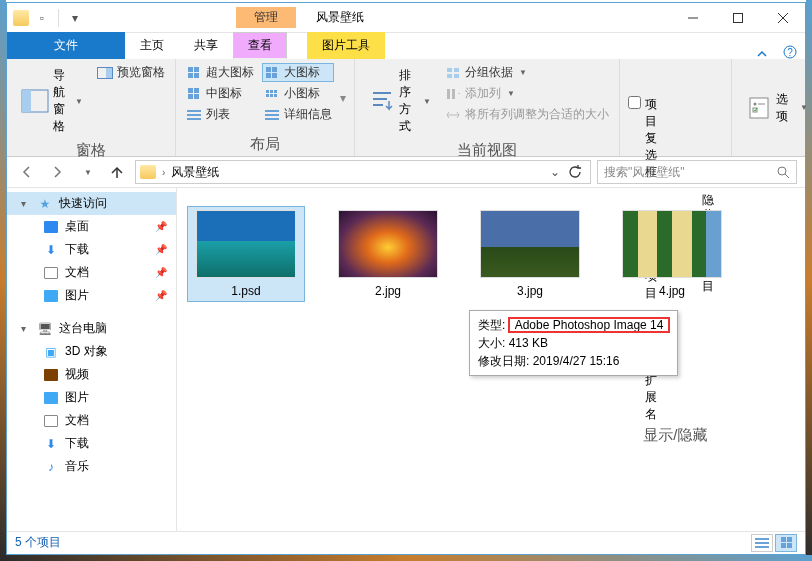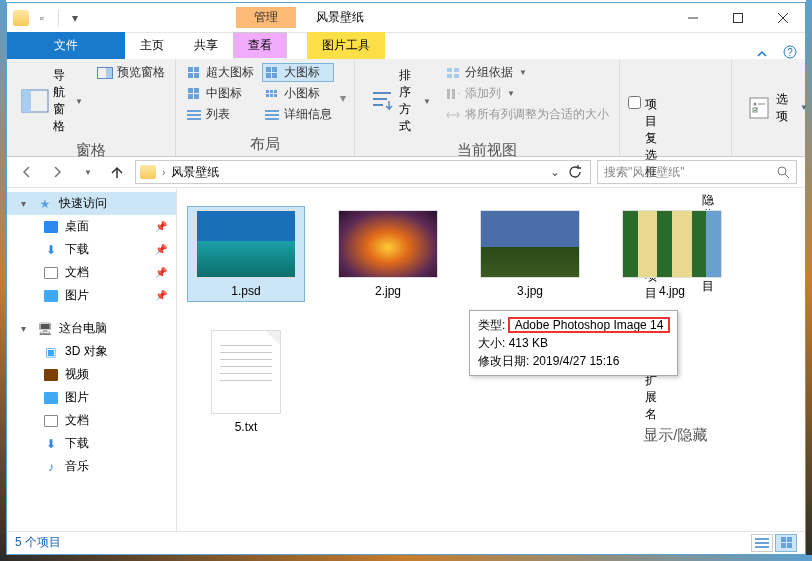--- a/index.html
+++ b/index.html
@@ -489,24 +489,20 @@
         <div class="fname">2.jpg</div>
       </div>
       <div class="file">
         <div class="thumb" style="background:linear-gradient(#4a6fa8 0%, #4a6fa8 55%, #2a4a18 55%, #3a5a20 100%)"></div>
         <div class="fname">3.jpg</div>
       </div>
       <div class="file">
         <div class="thumb" style="background:linear-gradient(90deg,#2a6a2a 0 15%, #e8d890 15% 35%, #2a6a2a 35% 50%, #e8d890 50% 70%, #2a6a2a 70% 85%, #6aa0d0 85% 100%)"></div>
         <div class="fname">4.jpg</div>
       </div>
-      <div class="file">
-        <div class="thumb txt"></div>
-        <div class="fname">5.txt</div>
-      </div>
     </div>
 
     <div class="tooltip">
       <div><span>类型:</span> <span class="hl">Adobe Photoshop Image 14</span></div>
       <div><span>大小:</span> <span>413 KB</span></div>
       <div><span>修改日期:</span> <span>2019/4/27 15:16</span></div>
     </div>
   </div>
 </div>
 

